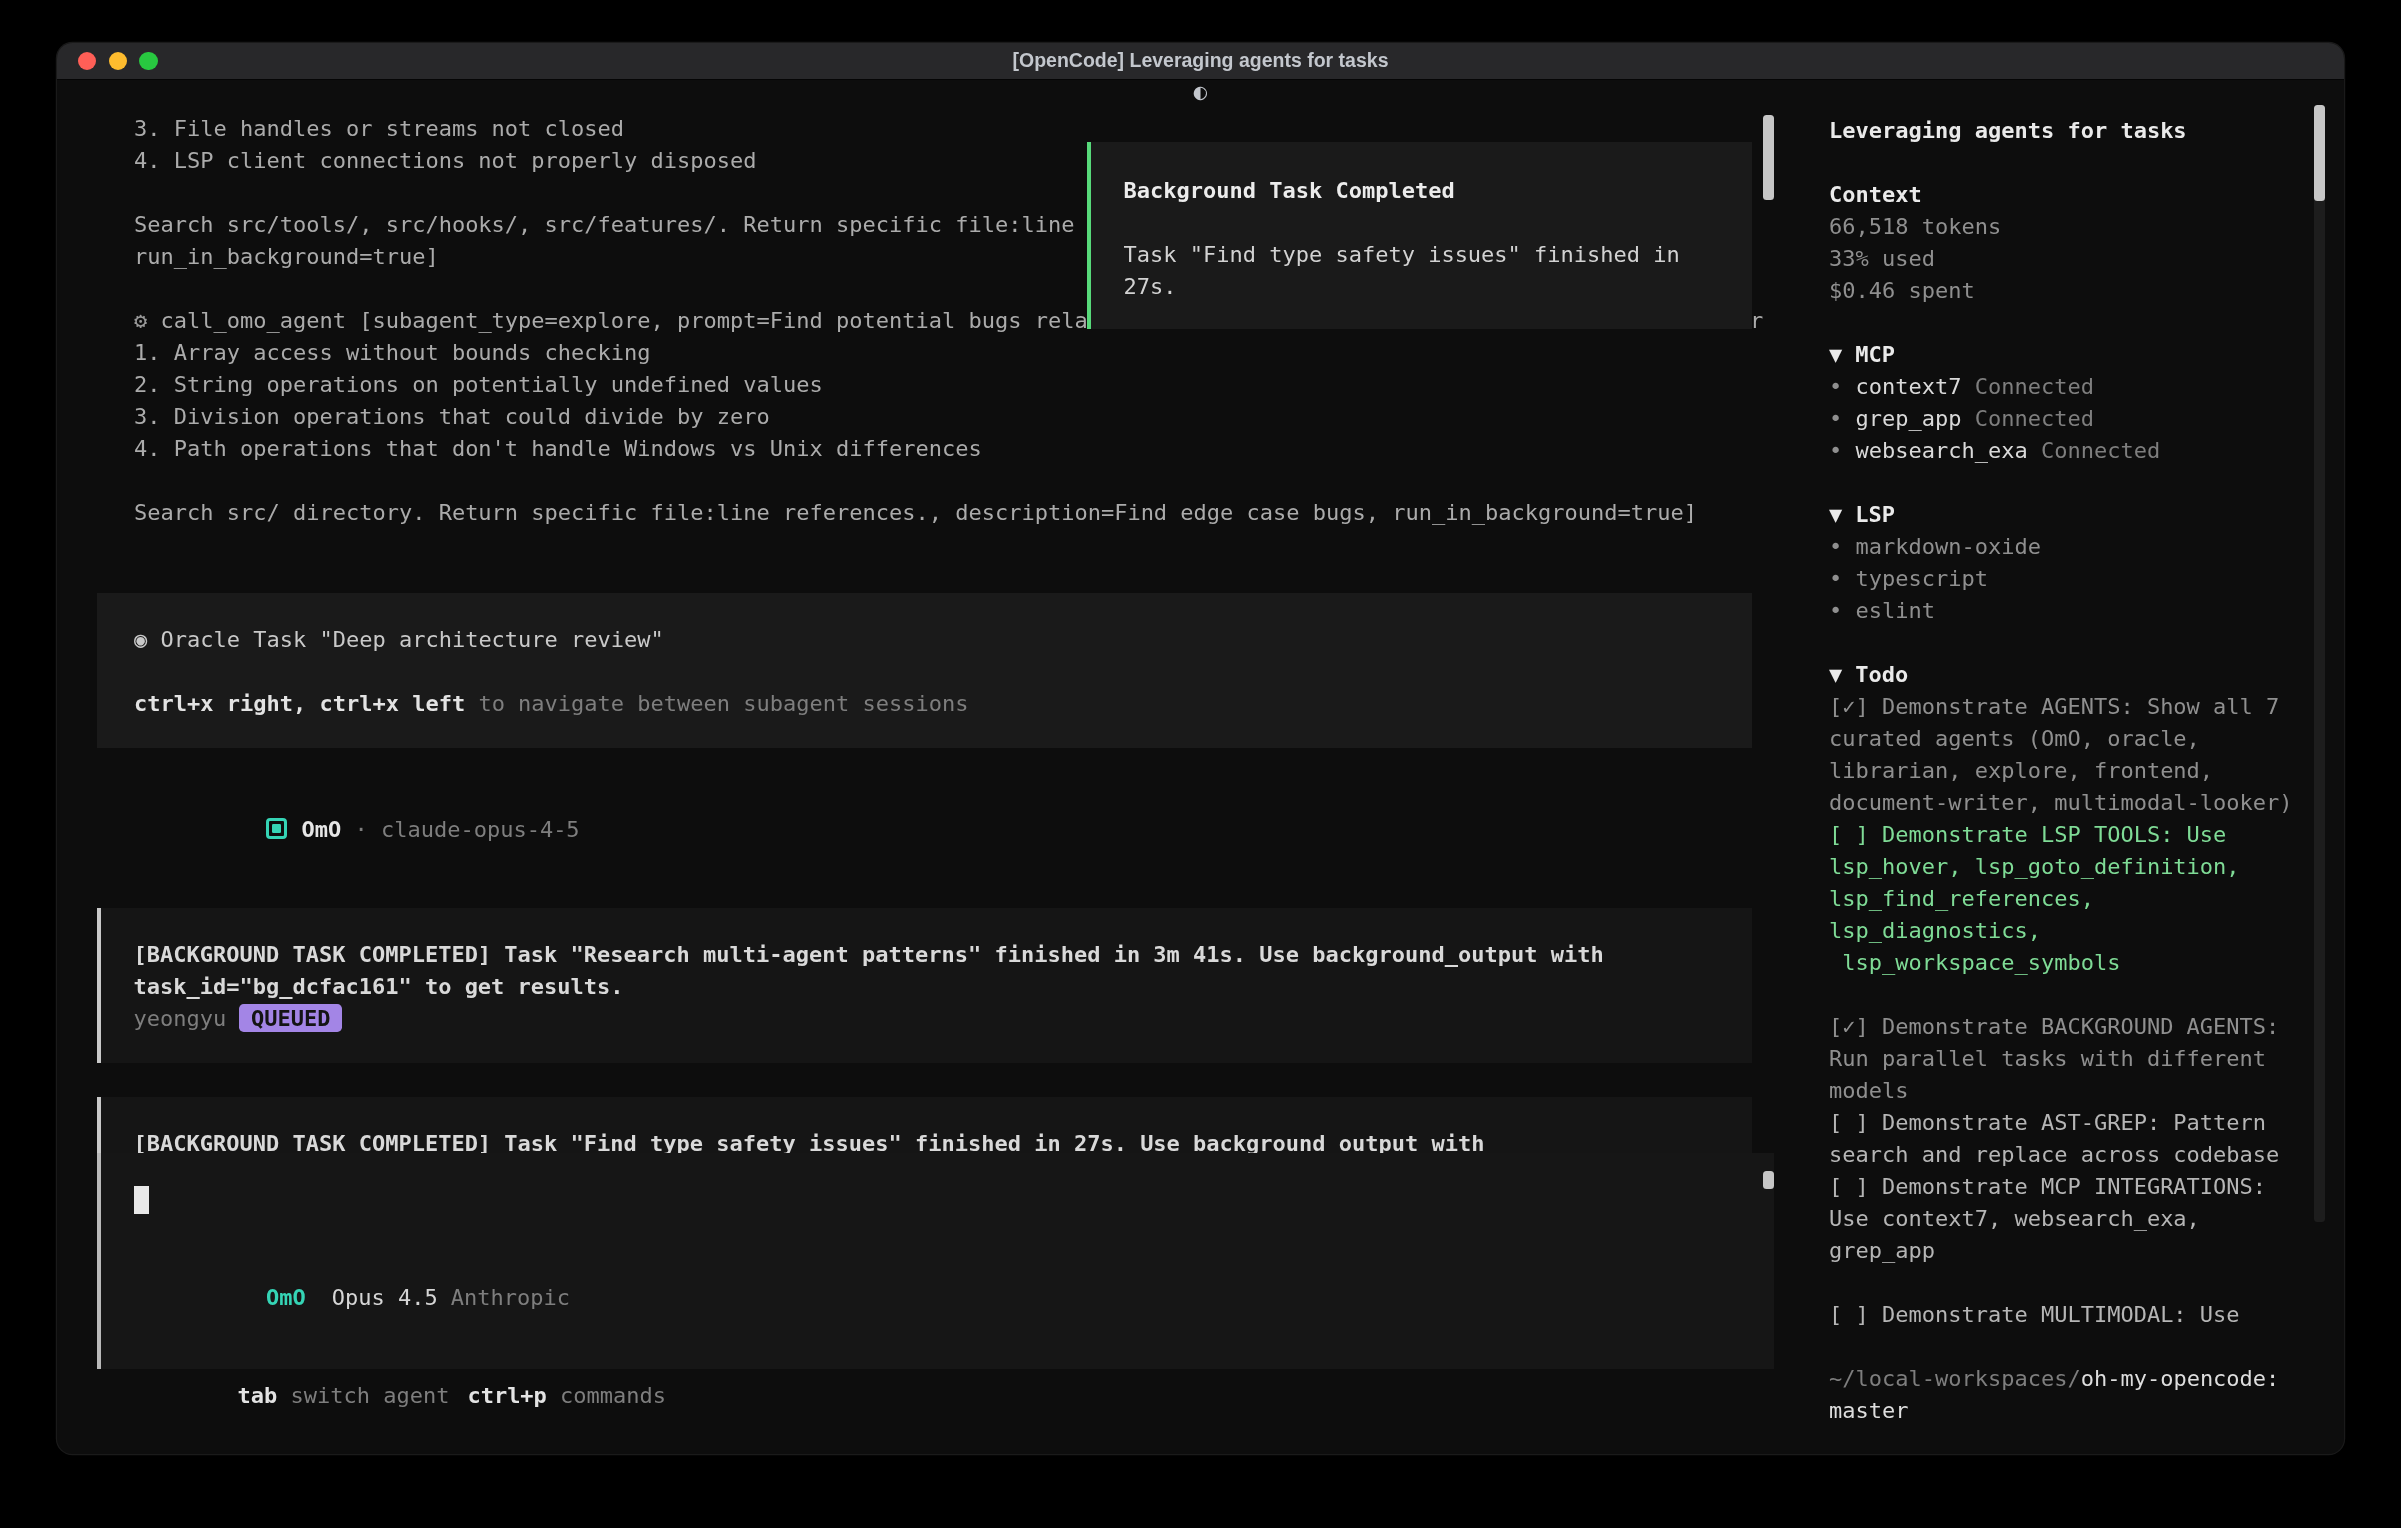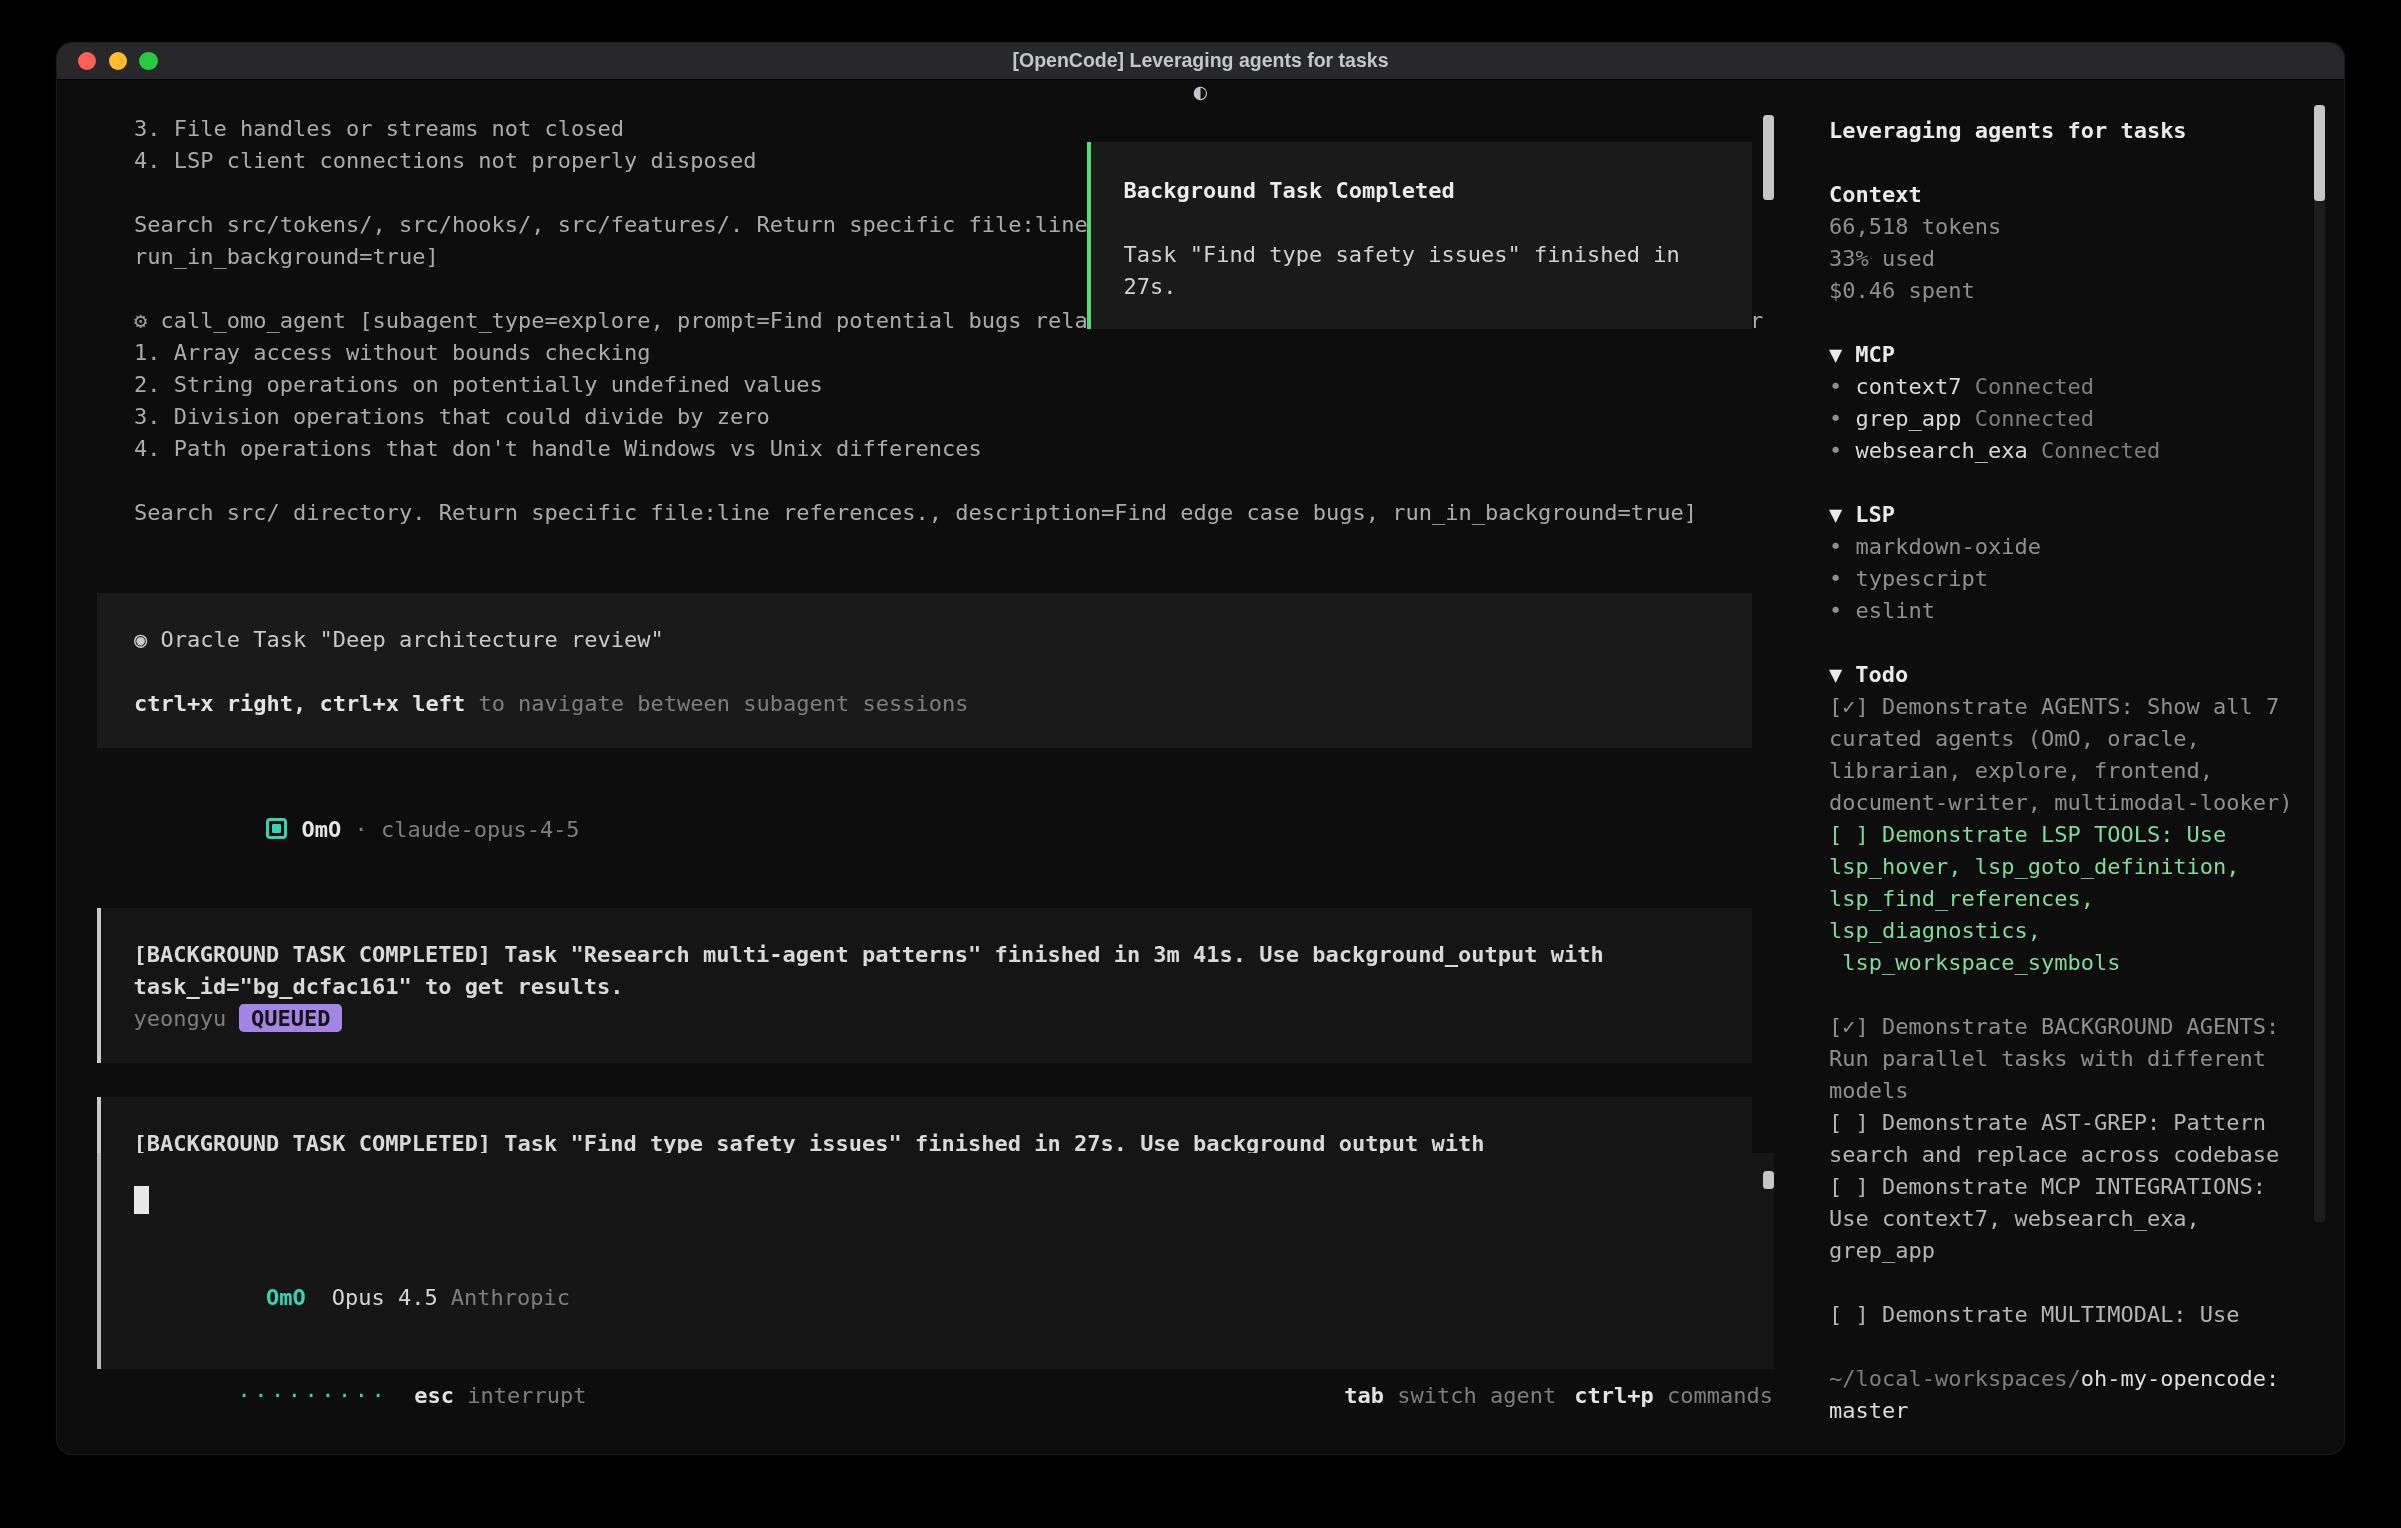--- a/index.html
+++ b/index.html
@@ -123,21 +123,21 @@
   </div>
 
   <div class="winbody">
 
     <div class="main">
       <div class="conversation">
 
         <div class="line indent">3. File handles or streams not closed</div>
         <div class="line indent">4. LSP client connections not properly disposed</div>
         <div class="line"></div>
-        <div class="line indent">Search src/tokens/, src/hooks/, src/features/. Return specific file:line</div>
+        <div class="line indent">Search src/tools/, src/hooks/, src/features/. Return specific file:line</div>
         <div class="line indent">run_in_background=true]</div>
         <div class="line"></div>
         <div class="line indent"><span class="gear">⚙</span><span> call_omo_agent [subagent_type=explore, prompt=Find potential bugs related to EDGE CASES and BOUNDARY CONDITIONS. Look for</span></div>
         <div class="line indent">1. Array access without bounds checking</div>
         <div class="line indent">2. String operations on potentially undefined values</div>
         <div class="line indent">3. Division operations that could divide by zero</div>
         <div class="line indent">4. Path operations that don't handle Windows vs Unix differences</div>
         <div class="line"></div>
         <div class="line indent">Search src/ directory. Return specific file:line references., description=Find edge case bugs, run_in_background=true]</div>
         <div class="line"></div>
@@ -177,23 +177,20 @@
 
       <div class="input-box">
         <div class="line"><span class="cursor"></span></div>
         <div class="line"></div>
         <div class="line">
           <span class="input-agent">OmO</span><span class="input-model">Opus 4.5</span><span class="dim input-provider">Anthropic</span>
         </div>
       </div>
 
       <div class="statusbar">
-        <div>
-          <span class="spinner-dots">·········</span><span class="key">esc</span><span class="dim"> interrupt</span>
-        </div>
         <div>
           <span class="key">tab</span><span class="dim"> switch agent</span><span class="key grp2">ctrl+p</span><span class="dim"> commands</span>
         </div>
       </div>
     </div>
 
     <div class="sidebar">
       <div class="sb-inner">
         <div class="line sb-title">Leveraging agents for tasks</div>
         <div class="sb-gap"></div>

